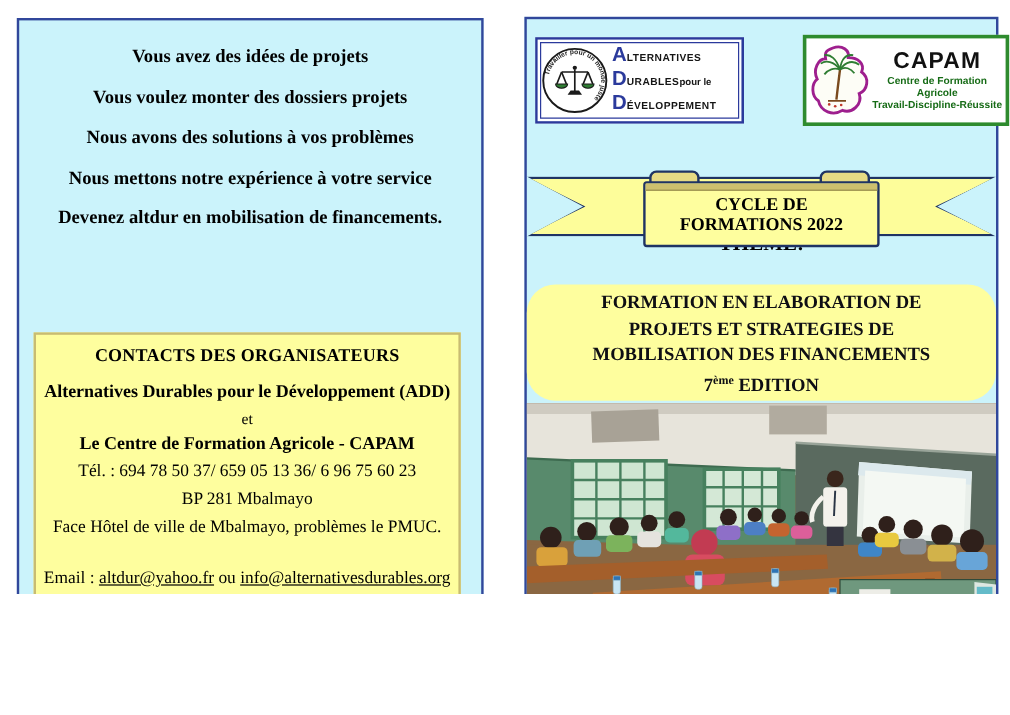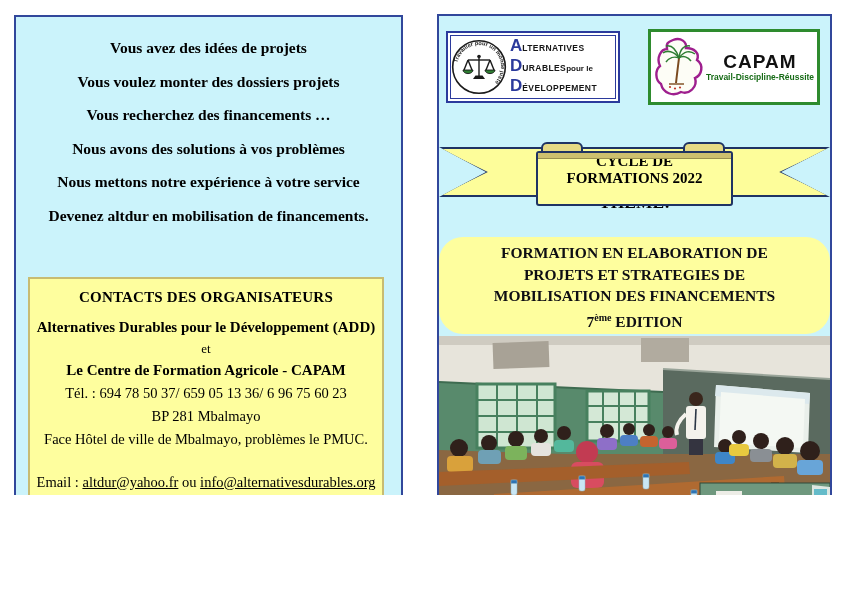--- a/index.html
+++ b/index.html
@@ -30,60 +30,59 @@
   
   .add-logo{position:absolute;left:7px;top:15px;width:164px;height:64px;background:#fff;
             border:2px solid #2B3A9C;box-shadow:inset 0 0 0 2px #fff,inset 0 0 0 3px #2B3A9C;
             display:flex;align-items:center;padding:2px 3px;}
   .add-text{margin-left:3px;font-family:"Liberation Sans",sans-serif;line-height:17px;}
   .add-line{display:flex;align-items:baseline;white-space:nowrap;}
   .add-big{font-weight:bold;font-size:17px;color:#2B3A9C;}
   .add-rest{font-weight:bold;font-size:8.5px;color:#151515;letter-spacing:.4px;text-align:center;}
   .add-suffix{font-weight:bold;font-size:8px;color:#151515;}
 
-  .capam-logo{position:absolute;left:209px;top:13px;width:162px;height:68px;background:#fff;
+  .capam-logo{position:absolute;left:230px;top:13px;width:162px;height:68px;background:#fff;
               border:3px solid #2E8B2E;display:flex;align-items:center;padding:1px 2px;}
   .capam-text{font-family:"Liberation Sans",sans-serif;text-align:center;flex:1;}
   .capam-name{font-weight:bold;font-size:19px;color:#111;letter-spacing:1px;line-height:20px;}
   .capam-line{font-weight:bold;font-size:8.5px;color:#166B16;line-height:10px;}
 
   
   .ribbon-band{position:absolute;left:0;top:131px;width:100%;height:50px;background:#1F3363;
                clip-path:polygon(0 0,100% 0,87.5% 50%,100% 100%,0 100%,12% 50%);z-index:1;}
   .ribbon-band-inner{position:absolute;left:2px;top:2px;right:2px;bottom:2px;background:#FDFD9A;
                clip-path:polygon(0 0,100% 0,87.4% 50%,100% 100%,0 100%,12.1% 50%);}
   .scroll-tab{position:absolute;top:126px;width:38px;height:13px;background:#E6DA84;
               border:2px solid #1F3363;border-radius:6px 6px 0 0;z-index:2;}
   .tab-left{left:102px;} .tab-right{left:244px;}
   .scroll-main{position:absolute;left:97px;top:135px;width:193px;height:51px;background:#FEFE9E;
                border:2px solid #1F3363;border-radius:3px;z-index:3;}
   .scroll-main::before{content:"";position:absolute;left:0;right:0;top:0;height:5px;
                background:#CDC06E;border-bottom:1px solid #99904F;}
-  .banner-text{padding-top:0;text-align:center;font-weight:bold;font-size:15px;line-height:17px;}
+  .banner-text{padding-top:10px;text-align:center;font-weight:bold;font-size:15px;line-height:17px;}
 
   .theme-label{position:absolute;left:0;top:176px;width:100%;text-align:center;
                font-weight:bold;font-size:17.5px;z-index:1;}
   .theme-box{position:absolute;left:0;top:221px;width:100%;height:97px;background:#FEFE9E;border-radius:24px;}
   .theme-line{text-align:center;font-weight:bold;font-size:15.5px;line-height:21.5px;color:#0E0E14;}
   .theme-box .pad{padding-top:5px;}
   sup.ed{font-size:10px;}
 
   .photo{position:absolute;left:0;top:320px;width:391px;height:245px;overflow:hidden;
          background:#8A6742;}
 </style>
 </head>
 <body>
 
 <div class="page">
 
   <div class="left-panel">
     <div class="intro">
       <div class="intro-line">Vous avez des idées de projets</div>
       <div class="intro-line">Vous voulez monter des dossiers projets</div>
-      <div class="intro-line">Vous recherchez des financements …</div>
       <div class="intro-line">Nous avons des solutions à vos problèmes</div>
       <div class="intro-line">Nous mettons notre expérience à votre service</div>
       <div class="intro-line">Devenez altdur en mobilisation de financements.</div>
     </div>
 
     <div class="contacts-box">
       <div class="contacts-heading">CONTACTS DES ORGANISATEURS</div>
       <div class="c-org">Alternatives Durables pour le Développement (ADD)</div>
       <div class="c-et">et</div>
       <div class="c-org2">Le Centre de Formation Agricole - CAPAM</div>
@@ -147,20 +146,21 @@
           <path d="M26 22 C30 19 35 21 38 25"></path>
             <path d="M26 22 C21 20 16 22 13 26"></path>
         </g>
         <line x1="16" y1="48" x2="31" y2="48" stroke="#7A4A1E" stroke-width="1.4"></line>
         <circle cx="17" cy="51" r="1.1" fill="#C0392B"></circle>
           <circle cx="22" cy="52.5" r="1.1" fill="#C0392B"></circle>
           <circle cx="27" cy="51.5" r="1.1" fill="#C0392B"></circle>
       </svg>
       <div class="capam-text">
         <div class="capam-name">CAPAM</div>
+        <div class="capam-line">Centre de Formation Agricole</div>
         <div class="capam-line">Travail-Discipline-Réussite</div>
       </div>
     </div>
 
     <div class="ribbon-band">
         <div class="ribbon-band-inner"></div>
       </div>
     <div class="scroll-tab tab-left"></div>
     <div class="scroll-tab tab-right"></div>
     <div class="scroll-main">

